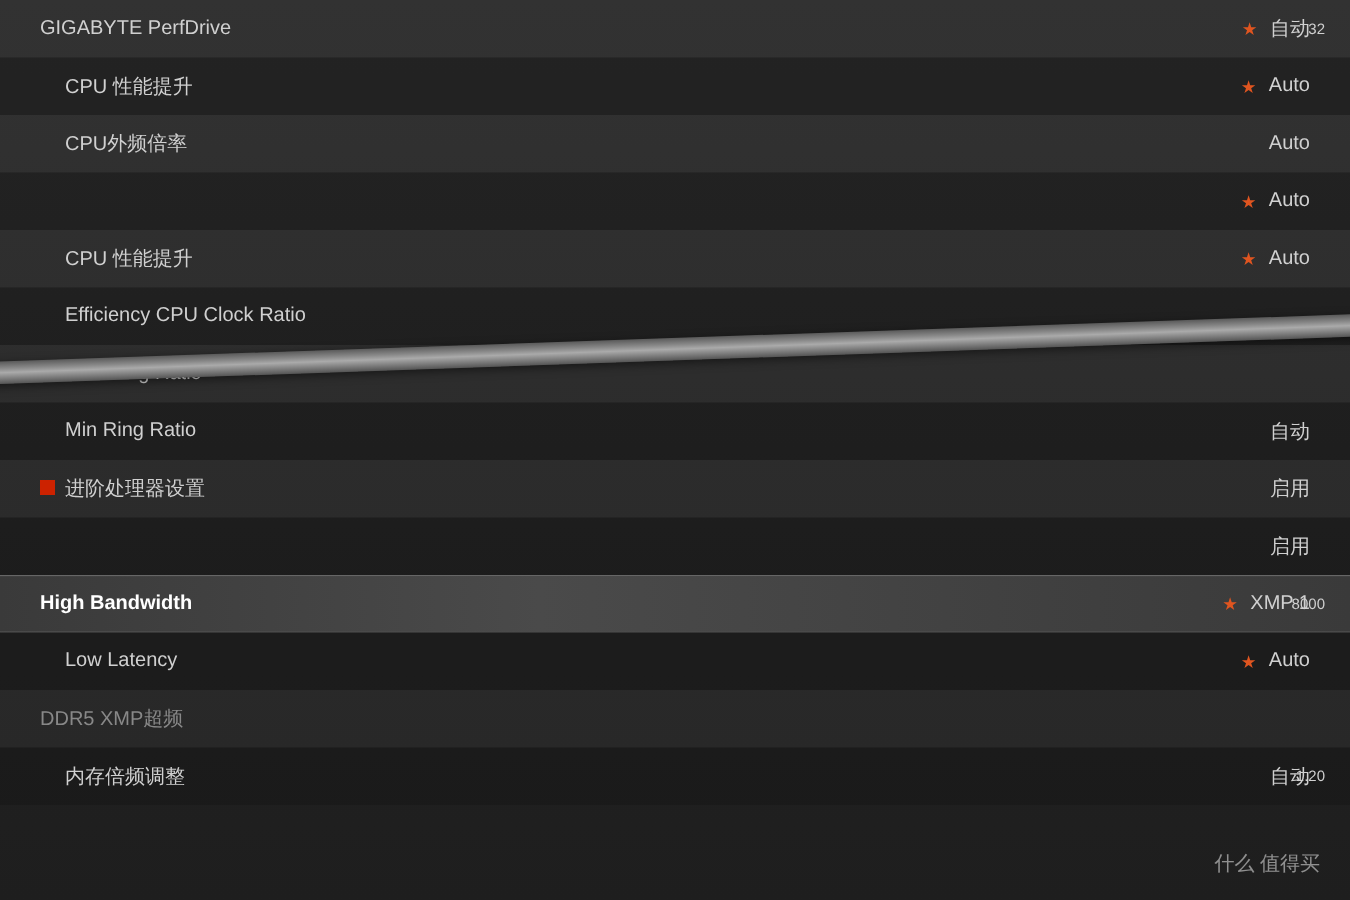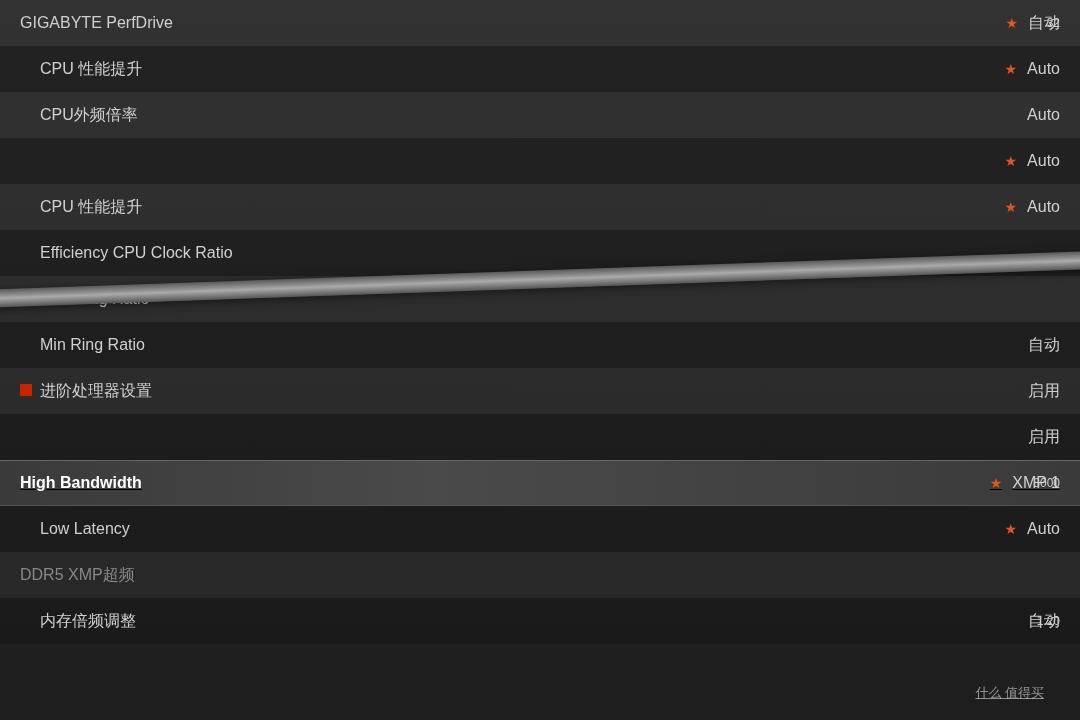--- a/index.html
+++ b/index.html
@@ -25,36 +25,35 @@
       width: 100%;
       position: absolute;
       top: 0;
       left: 0;
     }
 
     .row {
       display: flex;
       align-items: center;
       height: 46px;
-      padding: 0 20px;
+      padding: 0 32px;
       position: relative;
     }
 
     .row:nth-child(odd) {
       background: rgba(255,255,255,0.04);
     }
     .row:nth-child(even) {
       background: rgba(0,0,0,0.15);
     }
 
     .row.highlighted {
       background: linear-gradient(90deg, #3a3a3a 0%, #4a4a4a 40%, #3a3a3a 100%);
       border-top: 1px solid #666;
       border-bottom: 1px solid #555;
-      text-decoration: underline;
     }
 
     .row-label {
       color: #d0d0d0;
       font-size: 16px;
       flex: 0 0 auto;
       min-width: 360px;
     }
 
     .row-label.indented {
@@ -104,24 +103,23 @@
       background: linear-gradient(180deg, #5a5a5a 0%, #888 30%, #aaa 50%, #888 70%, #555 100%);
       transform: rotate(-2deg);
       z-index: 10;
       box-shadow: 0 2px 8px rgba(0,0,0,0.5);
     }
 
     
     .watermark {
       position: absolute;
       bottom: 18px;
-      right: 36px;
+      right: 24px;
       color: rgba(255,255,255,0.5);
-      font-size: 13px;
-      text-decoration: underline;
+      font-size: 16px;
     }
 
     .value-far-right {
       position: absolute;
       right: 20px;
       color: #d0d0d0;
       font-size: 12px;
       text-align: center;
     }
   </style>

